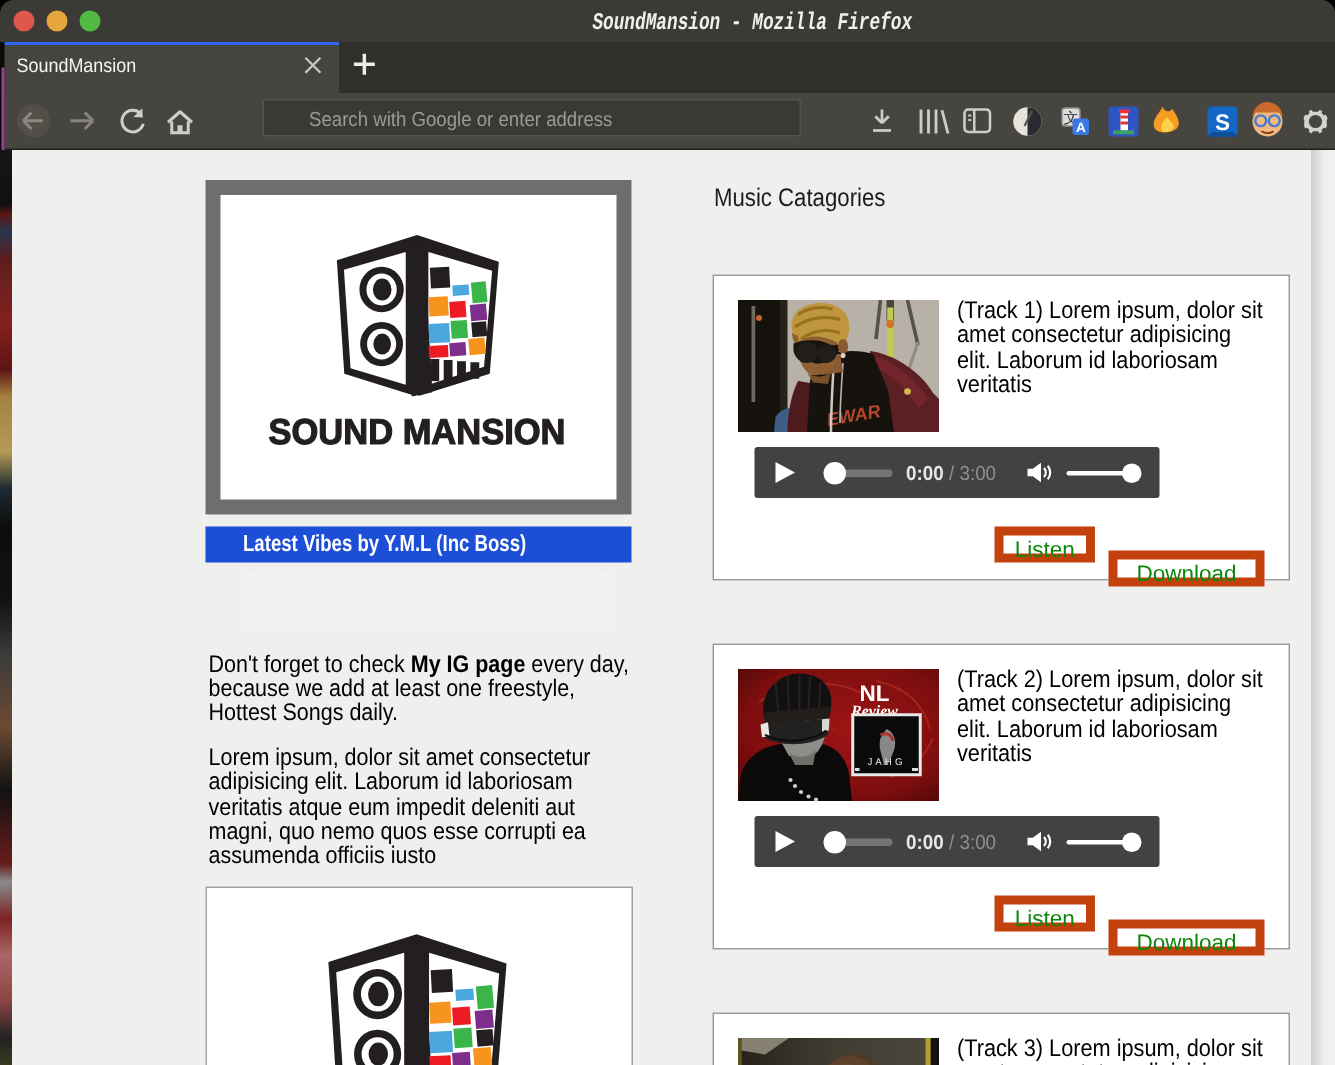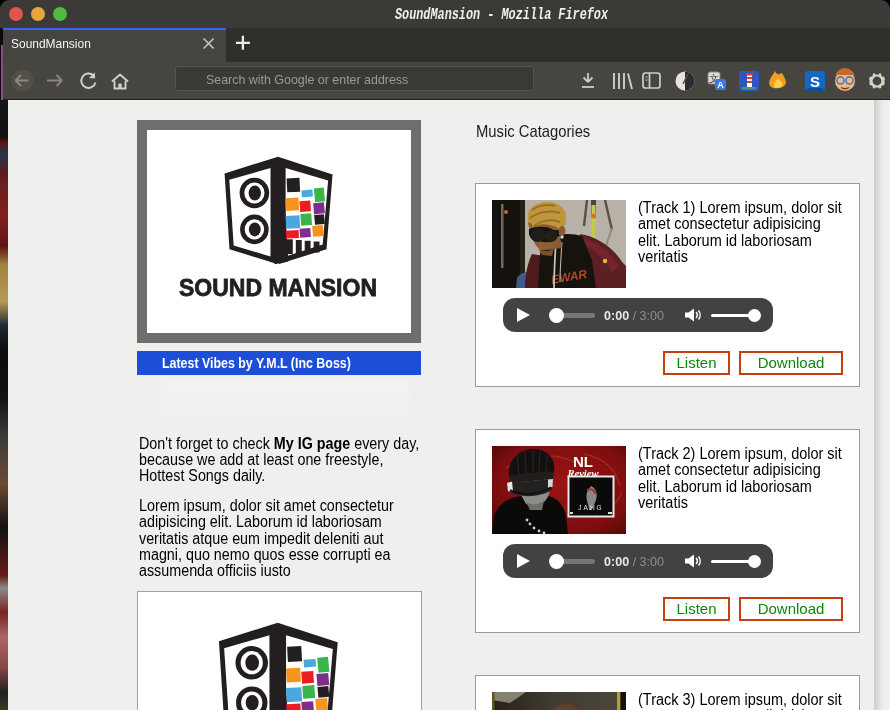--- a/index.html
+++ b/index.html
@@ -34,26 +34,26 @@
      transform:scaleX(0.895); transform-origin:0 0; }
   #para-wrap p + p { margin-top:13.5px; }
   #logobox2 { left:137px; top:591px; width:285px; height:200px; background:#fff; border:1px solid #a2a2a2; overflow:hidden; }
 
   
   #mc-head { left:476px; top:122px; font-size:17px; color:#1c1c1c; transform:scaleX(0.87); transform-origin:0 0; }
   .card { left:475px; width:385px; height:204px; background:#fff; border:1px solid #9b9b9b; }
   .card .thumb { left:16px; top:16px; width:134px; height:88px; overflow:hidden; }
   .card .ctext { left:162px; top:16px; width:228px; font-size:16px; line-height:16.4px; color:#000;
      transform:scaleX(0.905); transform-origin:0 0; }
-  .player { left:27px; top:114px; width:270px; height:34px; background:#424242; border-radius:12px; }
+  .player { left:27px; top:114px; width:270px; height:34px; background:#424242; border-radius:2px; }
   .btnrow { right:16px; top:167px; }
-  .gbtn { display:inline-block; border:2px solid #c2410c; color:#0c870c; background:#fff;
+  .gbtn { display:inline-block; border:6px solid #c2410c; color:#0c870c; background:#fff;
     font-size:15px; height:24px; line-height:20px; text-align:center; vertical-align:top; }
   .gbtn.listen { width:67px; margin-right:9px; }
-  .gbtn.dl { width:104px; }
+  .gbtn.dl { width:104px;margin-top:16px; }
 
   
   .p-play { position:absolute; left:14px; top:10px; width:0; height:0;
     border-left:13px solid #fff; border-top:7.5px solid transparent; border-bottom:7.5px solid transparent; }
   .p-seek-track { position:absolute; left:58px; top:15px; width:34px; height:5px; background:#757575; border-radius:2.5px; }
   .p-seek-thumb { position:absolute; left:46px; top:10px; width:15px; height:15px; background:#fff; border-radius:50%; }
   .p-time { position:absolute; left:101px; top:10px; font-size:13.5px; color:#e8e8e8; white-space:nowrap;
      transform:scaleX(0.93); transform-origin:0 0;}
   .p-time .dim { color:#8f8f8f; }
   .p-vol-track { position:absolute; left:208px; top:15.5px; width:40px; height:3.5px; background:#fff; border-radius:2px; }

